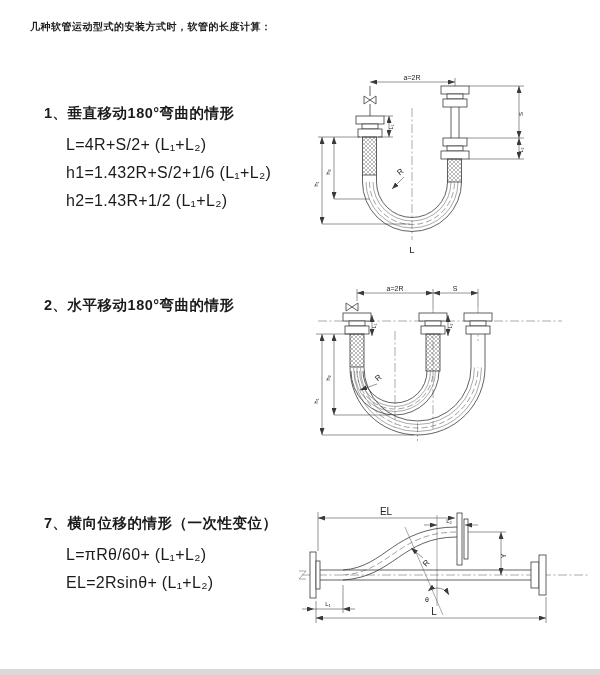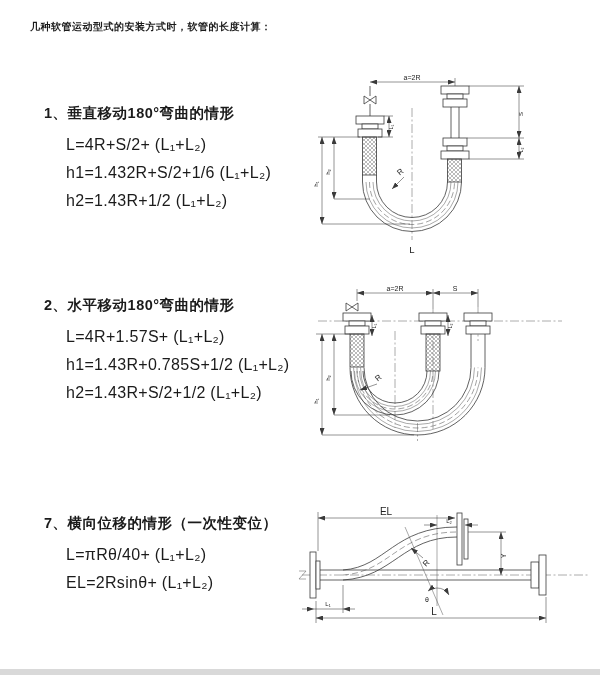--- a/index.html
+++ b/index.html
@@ -30,31 +30,26 @@
   <div class="section-heading">1、垂直移动180°弯曲的情形</div>
   <ul class="formulas">
     <li>L=4R+S/2+ (L₁+L₂)</li>
     <li>h1=1.432R+S/2+1/6 (L₁+L₂)</li>
     <li>h2=1.43R+1/2 (L₁+L₂)</li>
   </ul>
 </div>
 
 <div class="section" style="top:296px">
   <div class="section-heading">2、水平移动180°弯曲的情形</div>
-  <ul class="formulas">
-    <li>L=4R+1.57S+ (L₁+L₂)</li>
-    <li>h1=1.43R+0.785S+1/2 (L₁+L₂)</li>
-    <li>h2=1.43R+S/2+1/2 (L₁+L₂)</li>
-  </ul>
 </div>
 
 <div class="section" style="top:514px">
   <div class="section-heading">7、横向位移的情形（一次性变位）</div>
   <ul class="formulas">
-    <li>L=πRθ/40+ (L₁+L₂)</li>
+    <li>L=πRθ/60+ (L₁+L₂)</li>
     <li>EL=2Rsinθ+ (L₁+L₂)</li>
   </ul>
 </div>
 
 <svg class="diagram" style="left:312px;top:72px" width="252" height="192" viewBox="0 0 252 192">
   <defs>
     <marker id="a1" markerUnits="userSpaceOnUse" markerWidth="7" markerHeight="5" refX="7" refY="2.5" orient="auto-start-reverse">
       <path d="M0,0L7,2.5L0,5z" fill="#3a3a3a"></path>
     </marker>
     <pattern id="hA" width="4" height="4" patternUnits="userSpaceOnUse">

